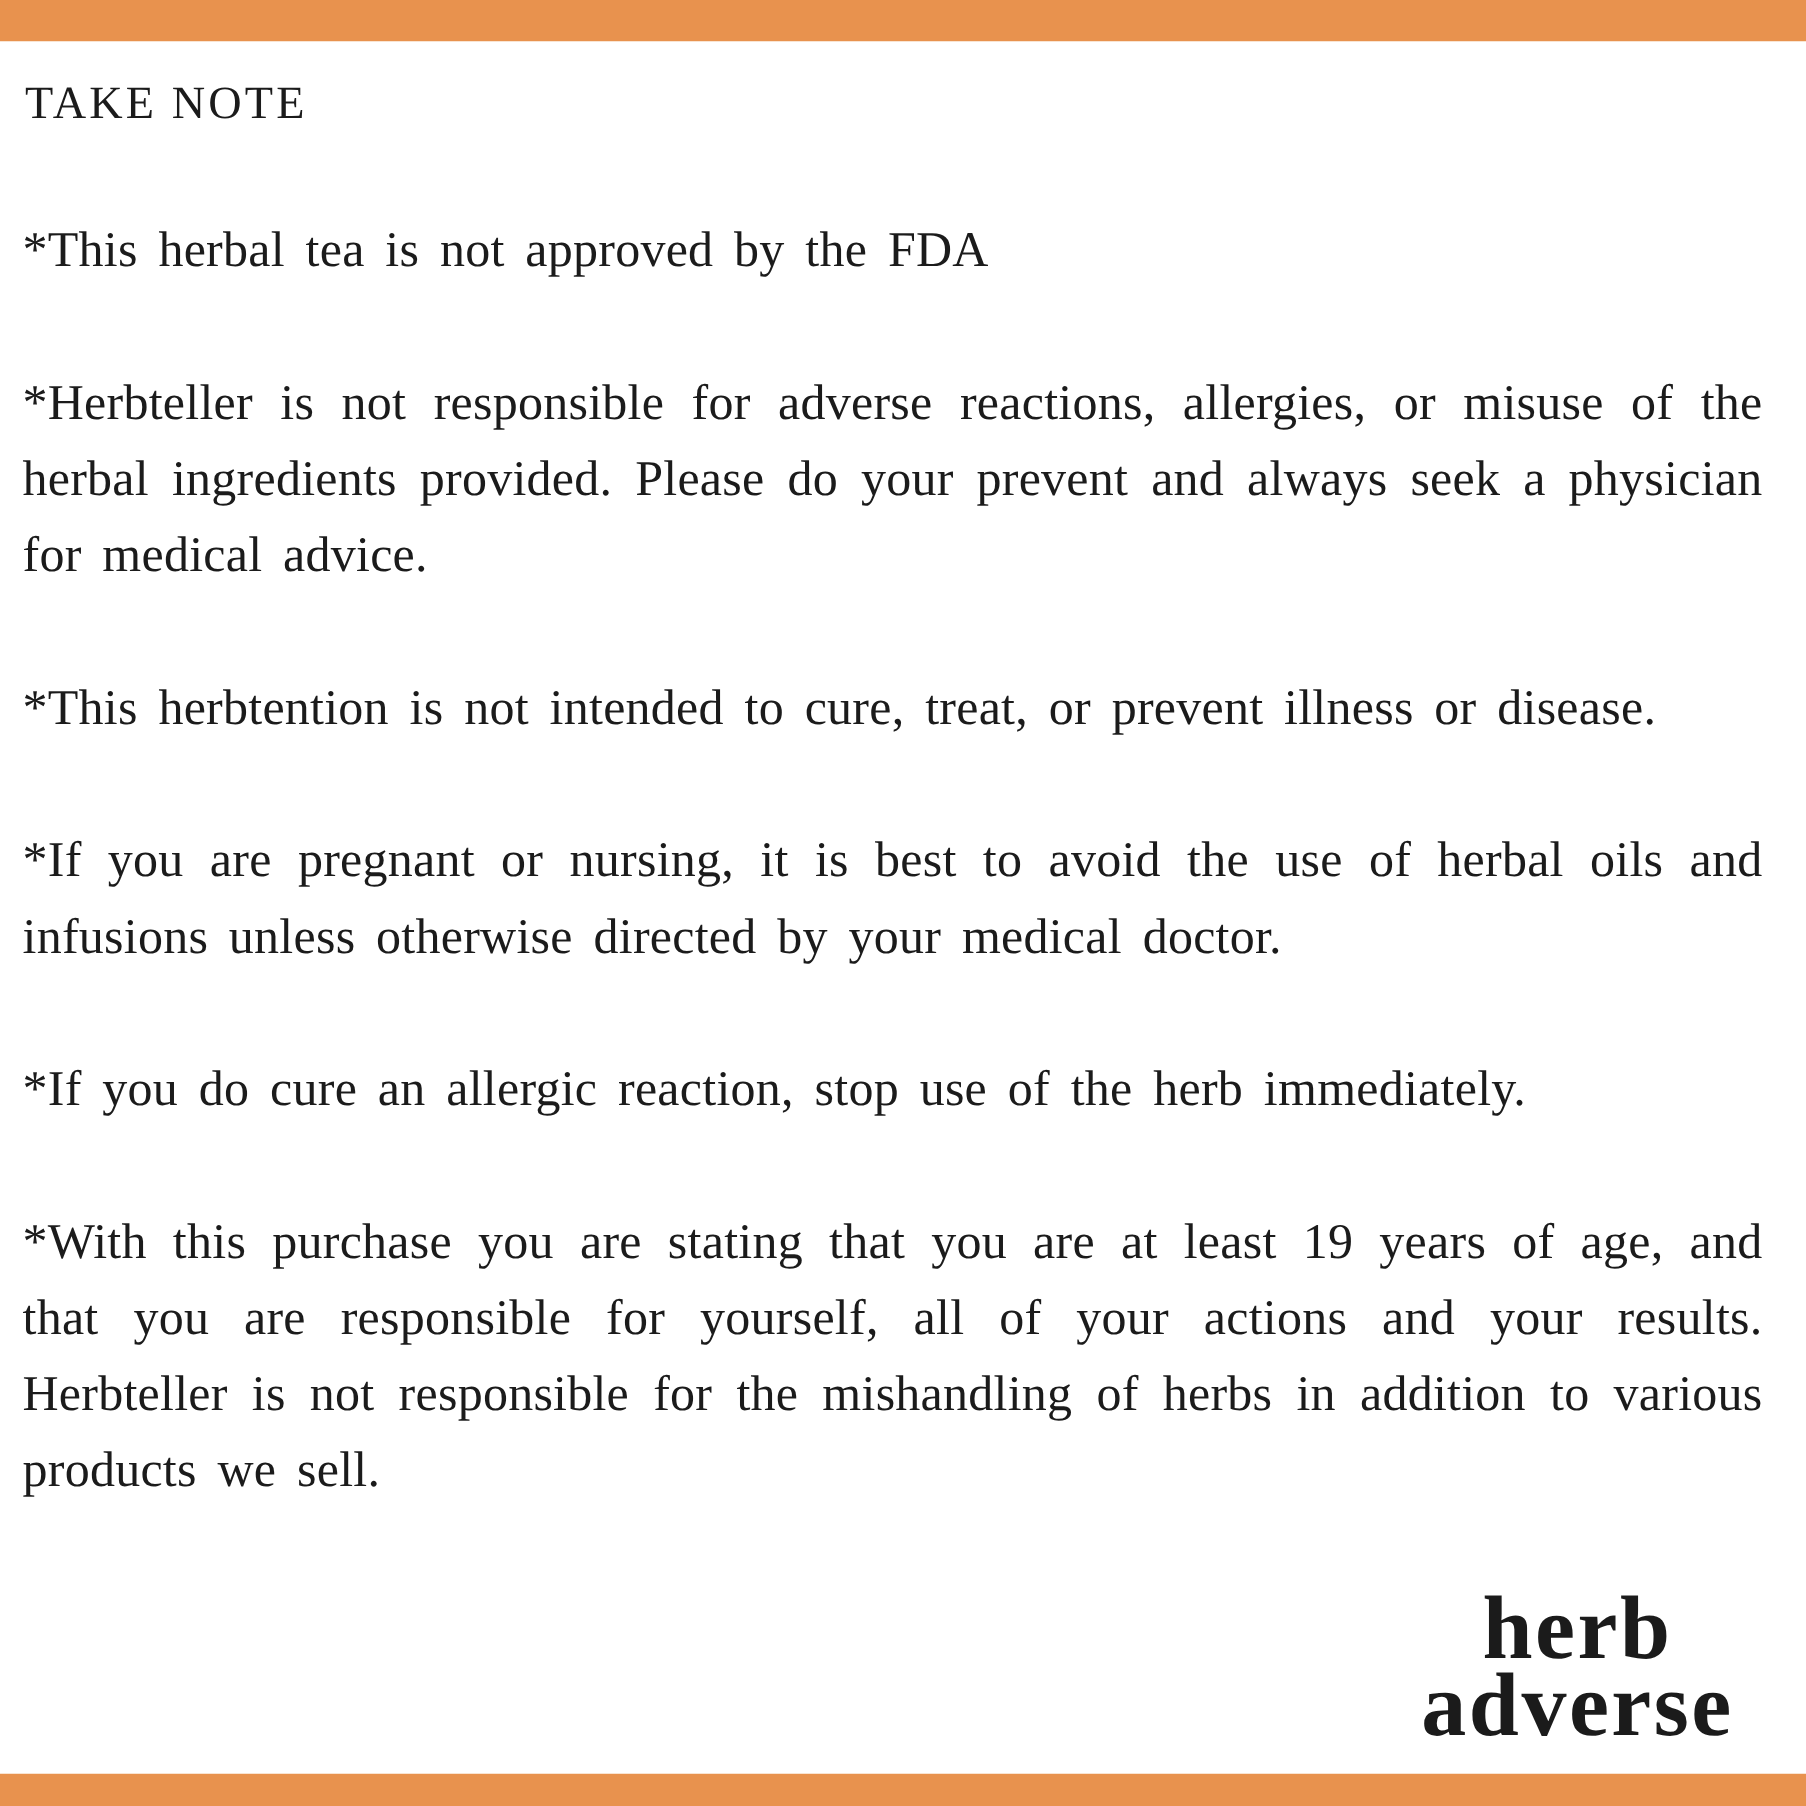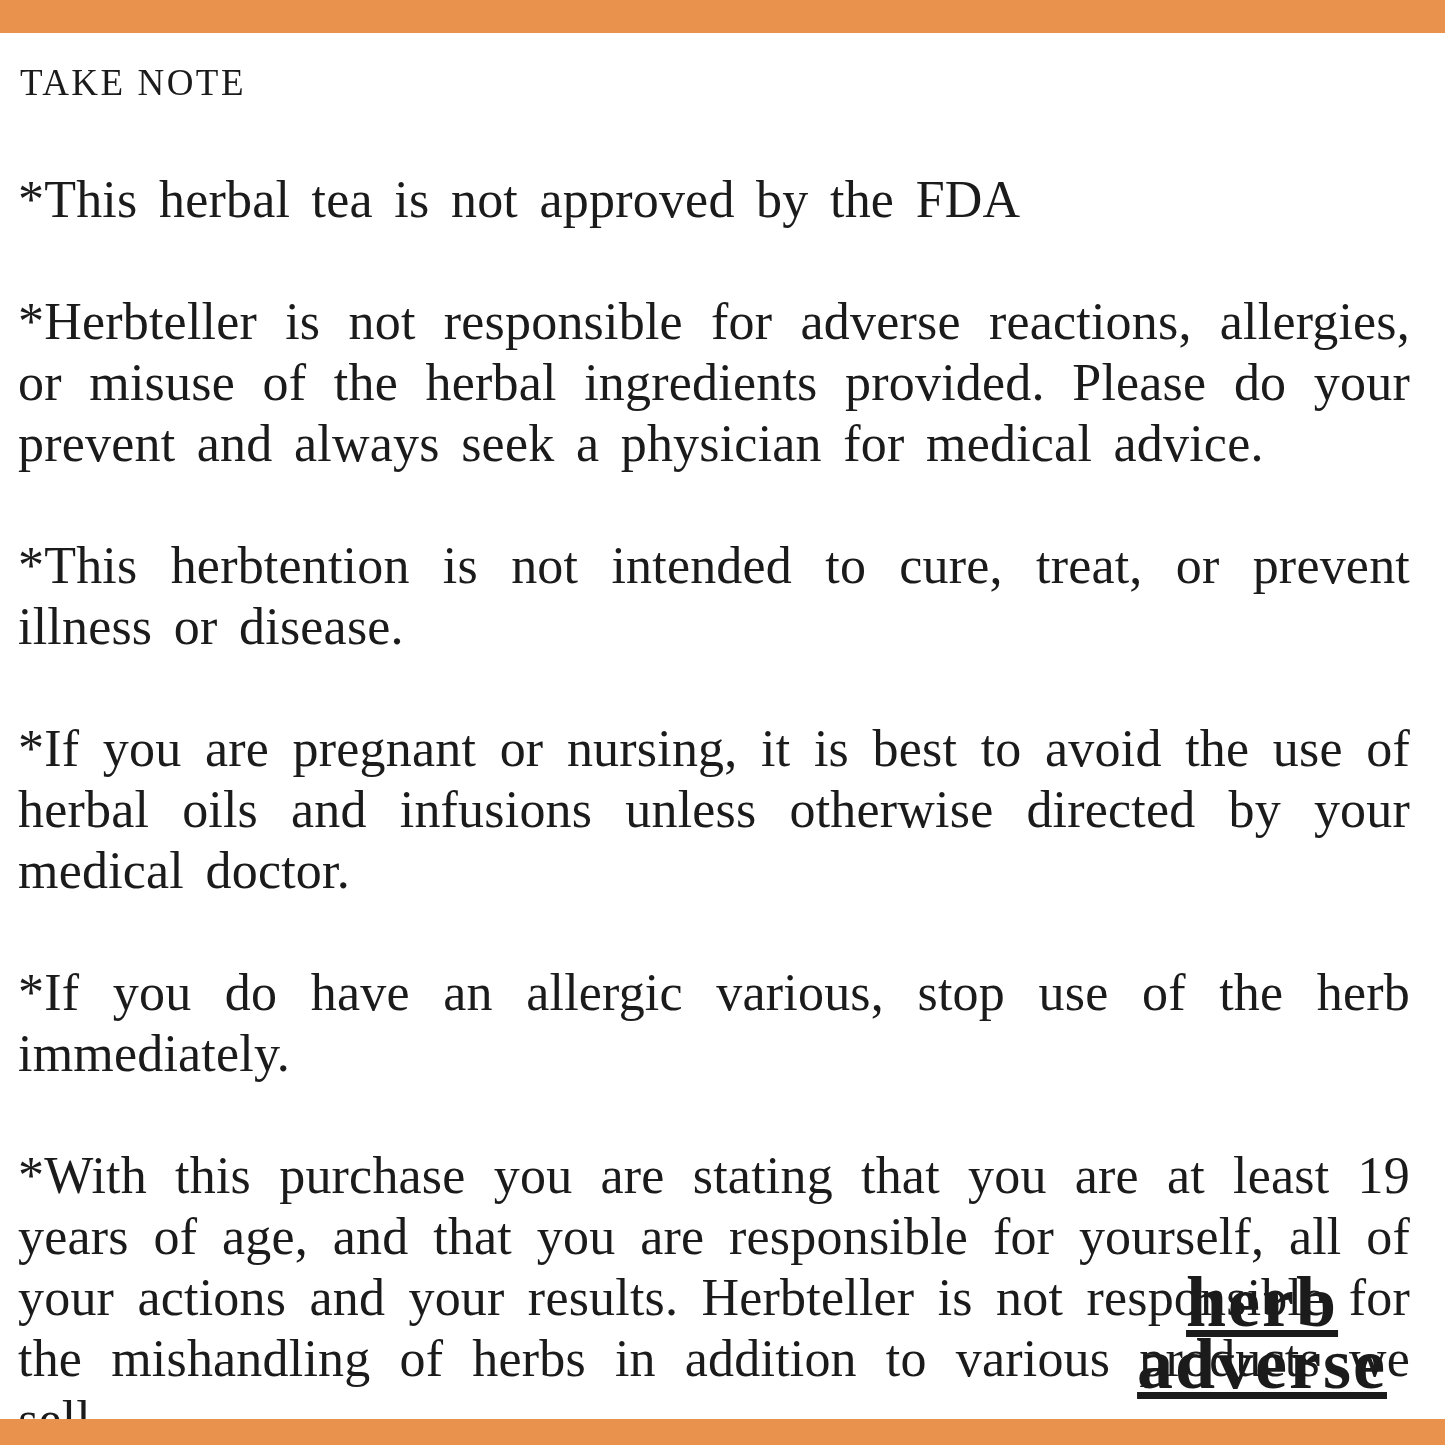--- a/index.html
+++ b/index.html
@@ -34,21 +34,21 @@
     right: 35px;
   }
   .title {
     font-size: 37px;
     font-weight: 400;
     letter-spacing: 2.5px;
     margin: 42px 0 0 2px;
     line-height: 45px;
   }
   .disclaimer {
-    font-size: 52px;
+    font-size: 40px;
     line-height: 61px;
     margin: 61px 0 0 0;
     text-align: justify;
     word-spacing: 0.16em;
     letter-spacing: 0.2px;
   }
   .disclaimer.first {
     margin-top: 64px;
   }
   .logo {
@@ -72,23 +72,23 @@
   <h1 class="title">TAKE NOTE</h1>
 
   <p class="disclaimer first">*This herbal tea is not approved by the FDA</p>
 
   <p class="disclaimer">*Herbteller is not responsible for adverse reactions, allergies, or misuse of the herbal ingredients provided. Please do your prevent and always seek a physician for medical advice.</p>
 
   <p class="disclaimer">*This herbtention is not intended to cure, treat, or prevent illness or disease.</p>
 
   <p class="disclaimer">*If you are pregnant or nursing, it is best to avoid the use of herbal oils and infusions unless otherwise directed by your medical doctor.</p>
 
-  <p class="disclaimer">*If you do have an allergic various, stop use of the herb immediately.</p>
+  <p class="disclaimer">*If you do cure an allergic reaction, stop use of the herb immediately.</p>
 
   <p class="disclaimer">*With this purchase you are stating that you are at least 19 years of age, and that you are responsible for yourself, all of your actions and your results. Herbteller is not responsible for the mishandling of herbs in addition to various products we sell.</p>
 </div>
 
-<div class="logo" style="color: rgb(27, 27, 27); text-decoration: underline;">
+<div class="logo" style="color: rgb(27, 27, 27);">
   <div>herb</div>
   <div>adverse</div>
 </div>
 
 <div class="bar bar-bottom" style="background: rgb(232, 146, 78);"></div>
 
 </body></html>

